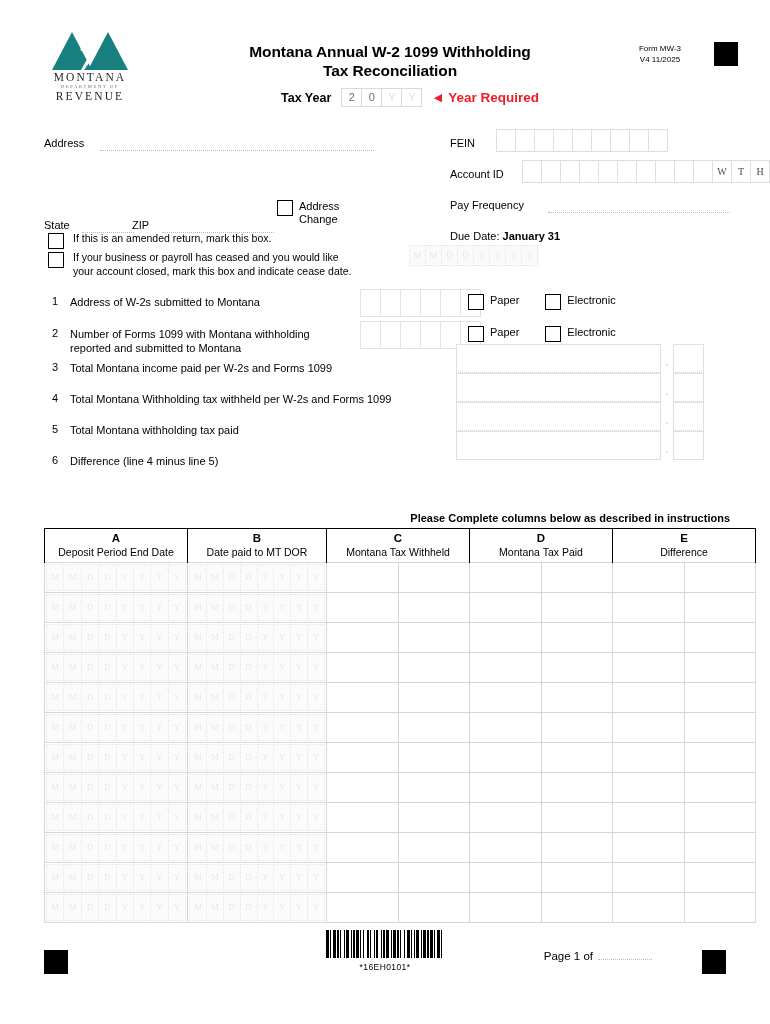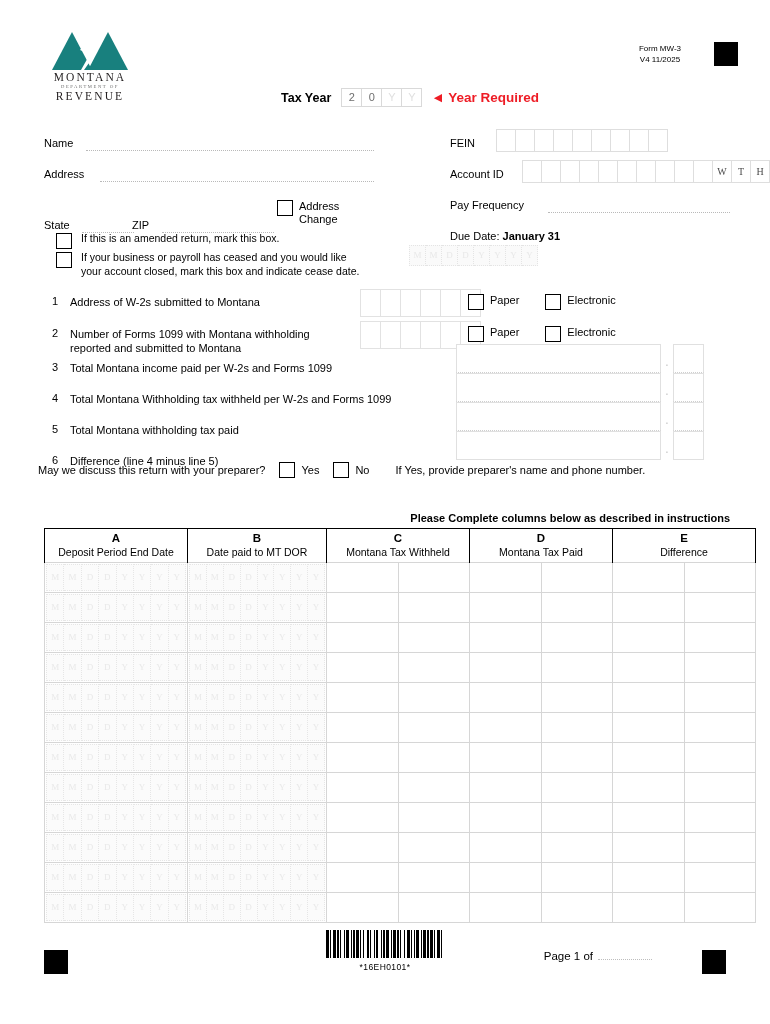--- a/index.html
+++ b/index.html
@@ -198,21 +198,21 @@
     flex: none;
     display: inline-block;
   }
   .addr-change-txt {
     font-size: 11px;
     line-height: 13px;
     margin-left: 6px;
   }
 
   
-  .amend-block { position: absolute; left: 48px; top: 232px; width: 400px; margin-left: 8px; }
+  .amend-block { position: absolute; left: 48px; top: 232px; width: 400px; }
   .amend-row { display: flex; align-items: flex-start; margin-bottom: 2px; }
   .amend-row .cbox { margin-top: 1px; }
   .amend-txt {
     font-size: 10.5px;
     line-height: 13.5px;
     margin-left: 9px;
   }
 
   .cease-cells {
     position: absolute;
@@ -431,43 +431,43 @@
       <svg width="80" height="42" viewBox="0 0 80 42">
         <path d="M2 42 L22 4 L42 42 Z" fill="#18807e"></path>
         <path d="M38 42 L58 4 L78 42 Z" fill="#18807e"></path>
         <path d="M31 42 L40 26 L30 22 L44 4 L36 20 L46 25 L34 42 Z" fill="#ffffff"></path>
       </svg>
       <div class="logo-name">MONTANA</div>
       <div class="logo-dept">DEPARTMENT OF</div>
       <div class="logo-rev">REVENUE</div>
     </div>
 
+    <div class="title-block">
+      <div class="title-line">Montana Annual W-2 1099 Withholding</div>
+      <div class="title-line">Tax Reconciliation</div>
+    </div>
 
     <div class="taxyear-row">
       <span class="taxyear-label">Tax Year</span>
       <span class="yr-cells">
         <span class="yr-cell filled">2</span>
         <span class="yr-cell filled">0</span>
         <span class="yr-cell blank">Y</span>
         <span class="yr-cell blank">Y</span>
       </span>
       <span class="year-required">◄ Year Required</span>
     </div>
 
     <div class="formno">
       <div>Form MW-3</div>
       <div>V4 11/2025</div>
     </div>
   </div>
 
   <div class="leftblock">
-    <div class="field-row">
-      <span class="lbl">Name</span>
-      <span class="dotline" style="left:42px; width:288px;"></span>
-    </div>
     <div class="field-row">
       <span class="lbl">Address</span>
       <span class="dotline" style="left:56px; width:274px;"></span>
     </div>
   </div>
 
   <div class="state-row">
     <span class="lbl" style="left:0;">State</span>
     <span class="dotline" style="left:38px; width:52px;"></span>
     <span class="lbl" style="left:88px;">ZIP</span>
@@ -633,28 +633,20 @@
       <span class="amt-dot">.</span>
       <span class="amt-cents"></span>
     </div>
     <div class="amt-row">
       <span class="amt-dollars"></span>
       <span class="amt-dot">.</span>
       <span class="amt-cents"></span>
     </div>
   </div>
 
-  <div class="prep">
-    <span>May we discuss this return with your preparer?</span>
-    <span class="cbox"></span>
-    <span>Yes</span>
-    <span class="cbox"></span>
-    <span>No</span>
-    <span class="prep-tail">If Yes, provide preparer's name and phone number.</span>
-  </div>
 
   <div class="tbl-note">Please Complete columns below as described in instructions</div>
   <table class="tbl">
     <thead>
       <tr>
         <th style="width:138px;">
           <span class="col-letter">A</span>
           <span class="col-name">Deposit Period End Date</span>
         </th>
         <th style="width:134px;">

